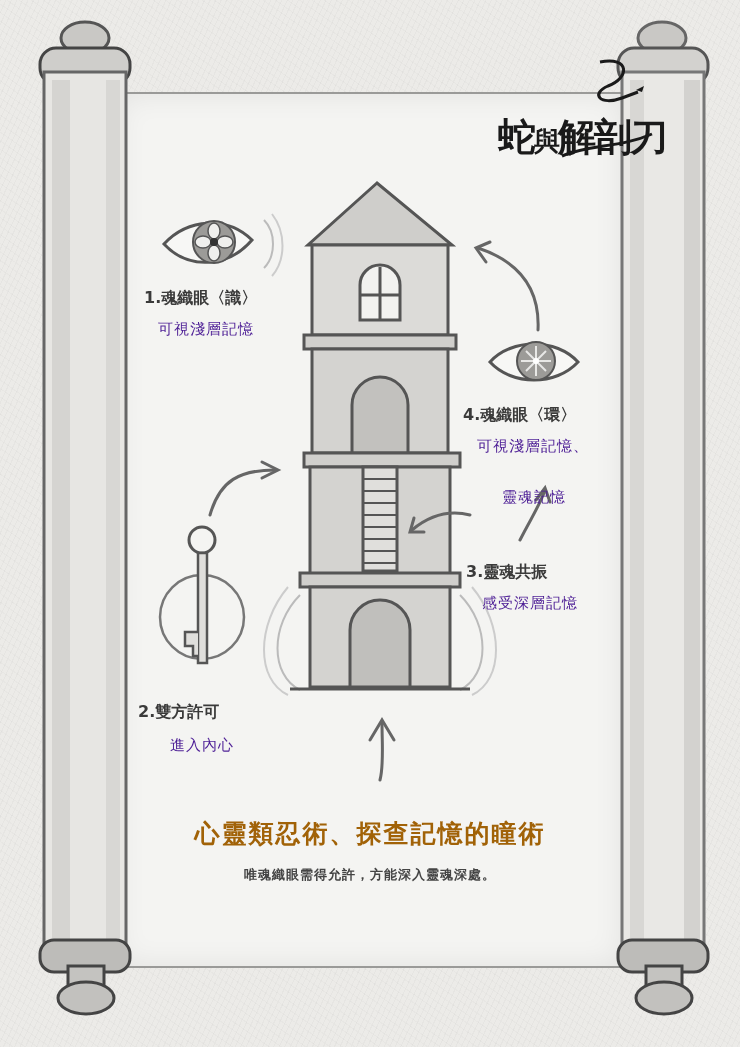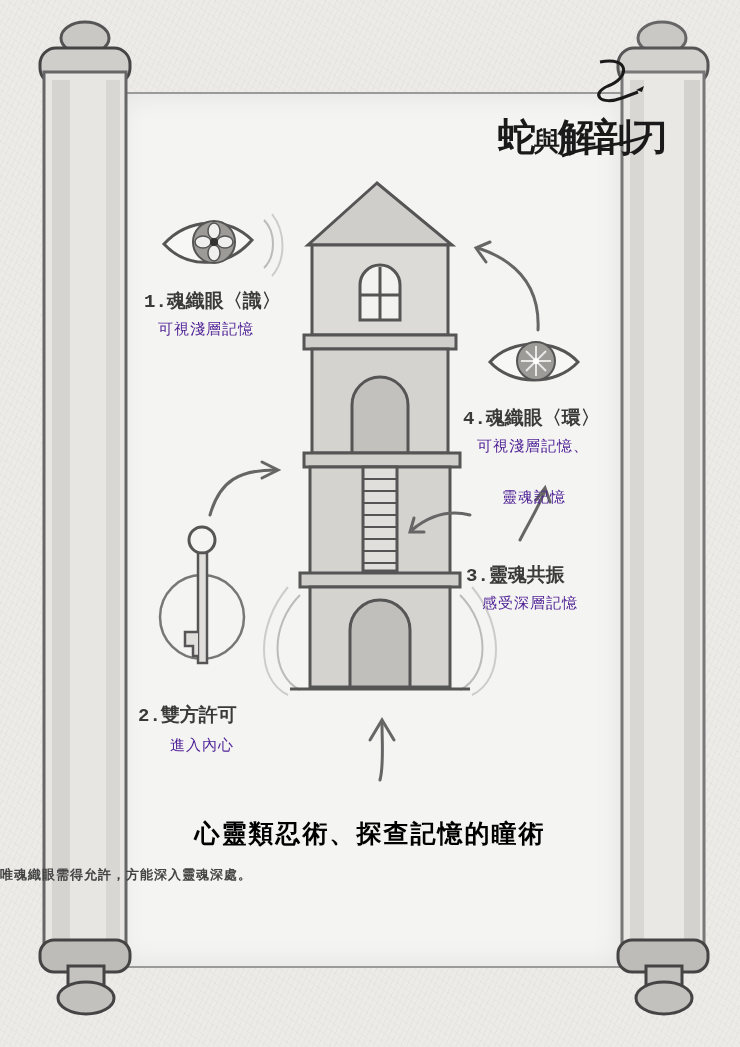--- a/index.html
+++ b/index.html
@@ -27,32 +27,31 @@
     .roller svg { width:100%; height:100%; }
     .abs { position:absolute; }
     .title-logo {
       position:absolute; left:498px; top:72px;
       font-family:"DejaVu Serif", serif; font-weight:bold; color:#1a1a1a;
       font-size:38px; letter-spacing:-2px; white-space:nowrap;margin-top:40px;
     }
     .title-logo .small { font-size:26px; }
     .label-main {
       position:absolute; color:#3a3a3a; font-weight:bold; white-space:nowrap;
-      font-size:19px;
-      font-family:Liberation Mono, monospace;
+      font-size:16px;
     }
     .label-sub {
       position:absolute; color:#4c1d95; white-space:nowrap; font-size:15px; letter-spacing:1px;
     }
     .headline {
       position:absolute; left:0; width:740px; top:817px; text-align:center;
-      font-size:25px; font-weight:bold; color:#000000; letter-spacing:2px;
+      font-size:25px; font-weight:bold; color:#a16207; letter-spacing:2px;
     }
     .subline {
-      position:absolute; left:0; width:740px; top:866px; text-align:left;
+      position:absolute; left:0; width:740px; top:866px; text-align:center;
       font-size:13px; color:#444; letter-spacing:1px; font-weight:bold;
     }
   </style>
 </head>
 <body>
 
 <div class="bg"></div>
 
 <div class="paper"></div>
 

